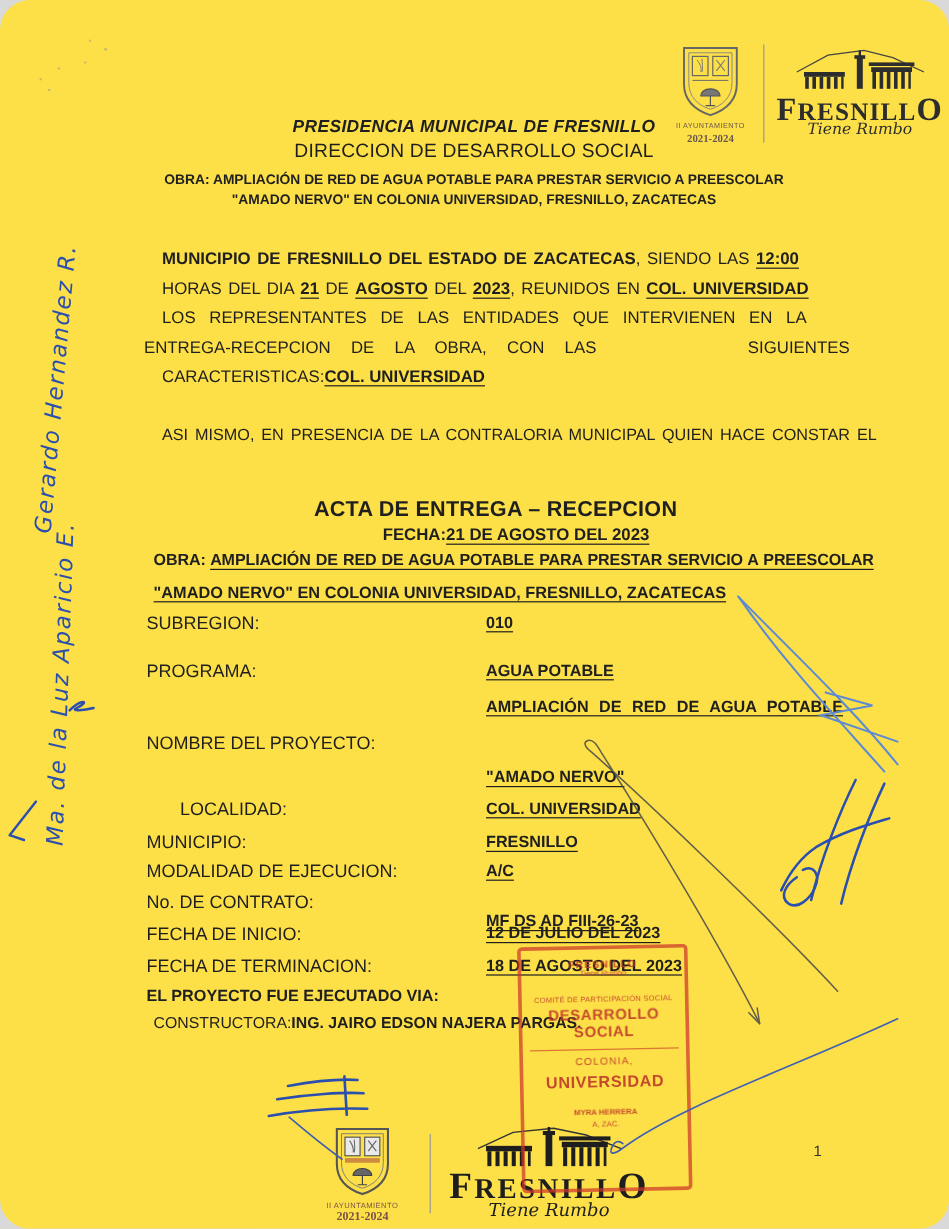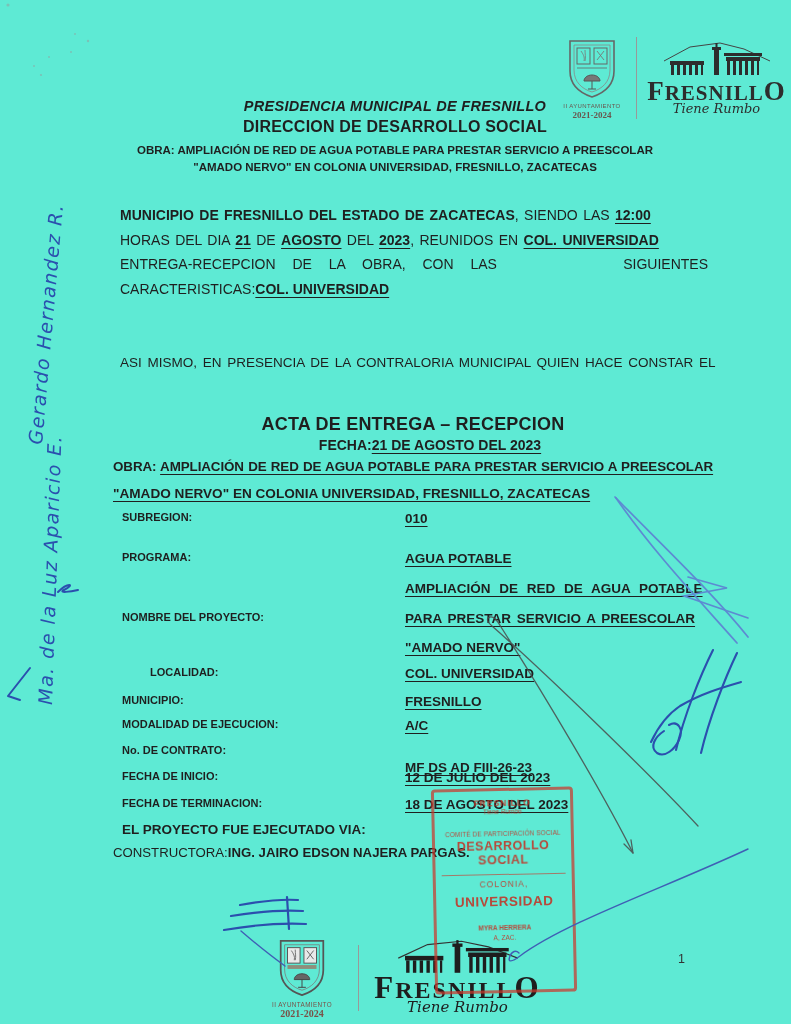--- a/index.html
+++ b/index.html
@@ -1,28 +1,29 @@
 <!DOCTYPE html>
 <html><head>
 <meta charset="utf-8">
 <style>
   html,body{margin:0;padding:0;background:#d9d9d9;}
   .page{
-    position:relative;width:791px;height:1024px;background:#5eead4;
+    position:relative;width:791px;height:1024px;background:#fde047;
     font-family:"Liberation Sans",sans-serif;color:#1f1f1f;overflow:hidden;
     margin:0 auto;
+    border-radius:25px;
   }
   .abs{position:absolute;}
   .b{font-weight:bold;}
   .u{text-decoration:underline;text-underline-offset:2.5px;text-decoration-thickness:1.4px;}
-  .line{white-space:nowrap;}
+  .line{white-space:nowrap;margin-left:15px;}
   
   .hdr{left:80px;top:98px;width:630px;text-align:center;}
   .hdr-l1{font-size:14.5px;font-weight:bold;font-style:italic;letter-spacing:.3px;}
-  .hdr-l2{font-size:16px;font-weight:bold;margin-top:4px;letter-spacing:.2px;}
+  .hdr-l2{font-size:16px;font-weight:normal;margin-top:4px;letter-spacing:.2px;}
   .hdr-obra{font-size:11.5px;font-weight:bold;margin-top:6px;line-height:17px;}
   
   .toplogos{left:556px;top:28px;width:232px;height:100px;display:flex;align-items:center;}
   .lg-shield{width:72px;text-align:center;color:#5a5a5a;}
   .lg-shield .cap{font-size:6px;letter-spacing:.4px;line-height:7px;color:#6a564e;}
   .lg-shield .yrs{font-size:9px;font-weight:bold;color:#6a564e;font-family:"Liberation Serif",serif;}
   .lg-div{width:1px;height:82px;background:#999;margin:0 8px;}
   .lg-fres{flex:1;text-align:center;color:#2d2d2d;}
   .fres-word{font-family:"Liberation Serif",serif;font-weight:bold;font-size:21px;letter-spacing:1px;line-height:20px;}
   .fres-word .big{font-size:27px;}
@@ -32,21 +33,21 @@
   .intro .ws1{word-spacing:1.5px;}
   .intro .ws7{word-spacing:7.5px;}
   .l4{display:flex;justify-content:space-between;}
   .l4 .left{word-spacing:13px;text-align:center;}
   .contra{left:120px;top:351px;width:588px;font-size:13.5px;line-height:24px;word-spacing:2px;}
   .acta-title{left:120px;top:414px;width:586px;text-align:center;font-size:18px;font-weight:bold;letter-spacing:.2px;}
   .fecha{left:120px;top:437px;width:620px;text-align:center;font-size:14px;font-weight:bold;}
   .obra1{left:113px;top:459px;width:632px;font-size:13.4px;font-weight:bold;letter-spacing:-.1px;word-spacing:.6px;}
   .obra2{left:113px;top:486px;font-size:13.6px;font-weight:bold;}
   
-  .flabel{font-size:11px;font-weight:bold;white-space:nowrap;}
+  .flabel{font-size:15px;font-weight:normal;white-space:nowrap;}
   .fvalue{font-size:13.5px;font-weight:bold;white-space:nowrap;}
   .wsp5{word-spacing:5px;}
   .wsp2{word-spacing:2px;}
   .via{left:122px;top:822px;font-size:13.5px;font-weight:bold;}
   .exec{font-size:13.2px;}
   
   .stamp{
     left:433px;top:788px;width:136px;height:199px;z-index:6;
     border:3px solid rgba(204,55,43,.8);border-radius:4px;
     color:#c0392b;text-align:center;transform:rotate(-1.2deg);
@@ -130,20 +131,21 @@
         </g>
       </svg>
       <div class="fres-word"><span class="big">F</span><span>RESNILL</span><span class="big">O</span></div>
       <div class="fres-tag">Tiene Rumbo</div>
     </div>
   </div>
 
   <div class="abs intro">
     <div class="line ws1"><span class="b">MUNICIPIO DE FRESNILLO DEL ESTADO DE ZACATECAS</span><span>, SIENDO LAS </span><span class="b u">12:00</span></div>
     <div class="line ws1"><span>HORAS DEL DIA </span><span class="b u">21</span><span> DE </span><span class="b u">AGOSTO</span><span> DEL </span><span class="b u">2023</span><span>, REUNIDOS EN </span><span class="b u">COL. UNIVERSIDAD</span></div>
+    <div class="line ws7">LOS REPRESENTANTES DE LAS ENTIDADES QUE INTERVIENEN EN LA</div>
     <div class="l4">
         <span class="left">ENTREGA-RECEPCION DE LA OBRA, CON LAS</span>
         <span>SIGUIENTES</span>
       </div>
     <div class="line"><span>CARACTERISTICAS:</span><span class="b u">COL. UNIVERSIDAD</span></div>
   </div>
 
   <div class="abs contra">
     <div class="line">ASI MISMO, EN PRESENCIA DE LA CONTRALORIA MUNICIPAL QUIEN HACE CONSTAR EL</div>
   </div>
@@ -154,21 +156,20 @@
   <div class="abs obra2 line"><span class="u">"AMADO NERVO" EN COLONIA UNIVERSIDAD, FRESNILLO, ZACATECAS</span></div>
 
   <div class="abs flabel" style="left:122px;top:511px;">SUBREGION:</div>
   <div class="abs fvalue u" style="left:405px;top:511px;">010</div>
 
   <div class="abs flabel" style="left:122px;top:551px;">PROGRAMA:</div>
   <div class="abs fvalue u" style="left:405px;top:551px;">AGUA POTABLE</div>
 
   <div class="abs fvalue u wsp5" style="left:405px;top:581px;">AMPLIACIÓN DE RED DE AGUA POTABLE</div>
   <div class="abs flabel" style="left:122px;top:611px;">NOMBRE DEL PROYECTO:</div>
-  <div class="abs fvalue u wsp2" style="left:405px;top:611px;">PARA PRESTAR SERVICIO A PREESCOLAR</div>
   <div class="abs fvalue u" style="left:405px;top:640px;">"AMADO NERVO"</div>
 
   <div class="abs flabel" style="left:122px;top:666px;padding-left:28px;">LOCALIDAD:</div>
   <div class="abs fvalue u" style="left:405px;top:666px;">COL. UNIVERSIDAD</div>
 
   <div class="abs flabel" style="left:122px;top:694px;">MUNICIPIO:</div>
   <div class="abs fvalue u" style="left:405px;top:694px;">FRESNILLO</div>
 
   <div class="abs flabel" style="left:122px;top:718px;">MODALIDAD DE EJECUCION:</div>
   <div class="abs fvalue u" style="left:405px;top:718px;">A/C</div>

